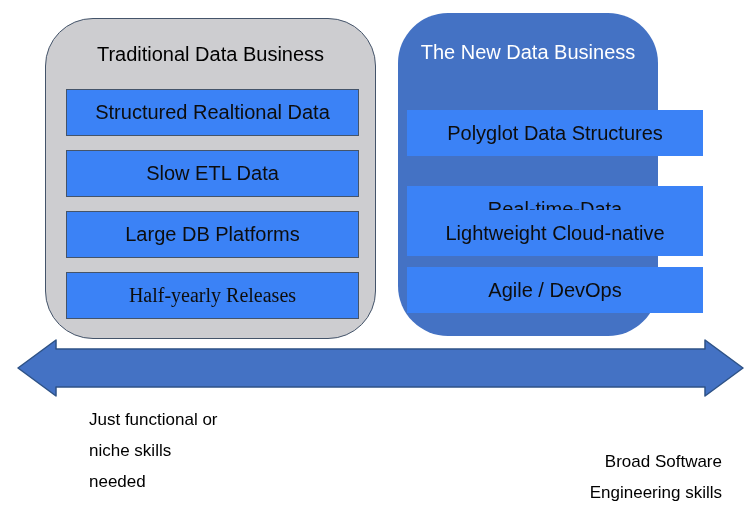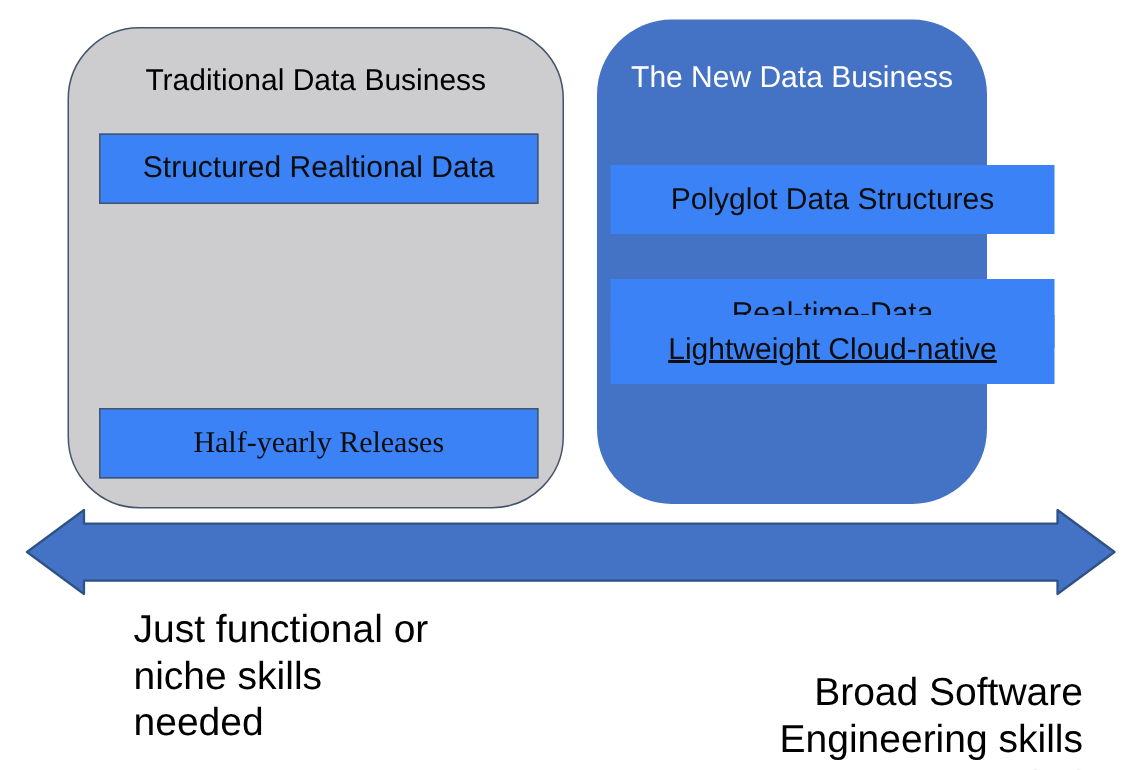--- a/index.html
+++ b/index.html
@@ -72,38 +72,38 @@
   .panel-traditional .item-1 { top: 131px; }
   .panel-traditional .item-2 { top: 192px; }
   .panel-traditional .item-3 { top: 253px; font-family: Liberation Serif, serif; }
   .panel-new .item-box {
     left: 9px;
     width: 296px;
     height: 46px;
   }
   .panel-new .item-0 { top: 85px; margin-top: 12px; }
   .panel-new .item-1 { top: 137px; margin-top: 36px; }
-  .panel-new .item-2 { top: 197px; text-decoration: underline; }
+  .panel-new .item-2 { top: 197px; }
   .panel-new .item-3 { top: 254px; }
   .arrow-svg {
     position: absolute;
     left: 0;
     top: 333px;
     width: 755px;
     height: 75px;
   }
   .arrow-svg polygon {
     fill: var(--arrow-fill, #4472c4);
     stroke: var(--arrow-stroke, #2e5286);
     stroke-width: 1.5;
     stroke-linejoin: round;
   }
   .axis-label {
     position: absolute;
-    font-size: 26px;
+    font-size: 17px;
     line-height: 31px;
     color: #000000;
     white-space: pre-line;
   }
   .axis-label-left {
     left: 89px;
     top: 404px;
     text-align: left;
   }
   .axis-label-right {
@@ -114,28 +114,31 @@
   }
 </style>
 </head>
 <body>
 
 <div class="stage">
 
   <section class="panel panel-traditional">
     <div class="panel-title">Traditional Data Business</div>
     <div class="item-box item-0">Structured Realtional Data</div>
+    <div class="item-box item-1">Slow ETL Data</div>
+    <div class="item-box item-2">Large DB Platforms</div>
     <div class="item-box item-3">Half-yearly Releases</div>
   </section>
 
   <section class="panel panel-new">
     <div class="panel-title">The New Data Business</div>
     <div class="item-box item-0">Polyglot Data Structures</div>
     <div class="item-box item-1">Real-time-Data</div>
     <div class="item-box item-2">Lightweight Cloud-native</div>
+    <div class="item-box item-3">Agile / DevOps</div>
   </section>
 
   <svg class="arrow-svg" viewBox="0 0 755 75" aria-hidden="true">
     <polygon points="18,35 56,7 56,16 705,16 705,7 743,35 705,63 705,54 56,54 56,63"></polygon>
   </svg>
 
   <div class="axis-label axis-label-left">Just functional or
 niche skills
 needed</div>
   <div class="axis-label axis-label-right">Broad Software

